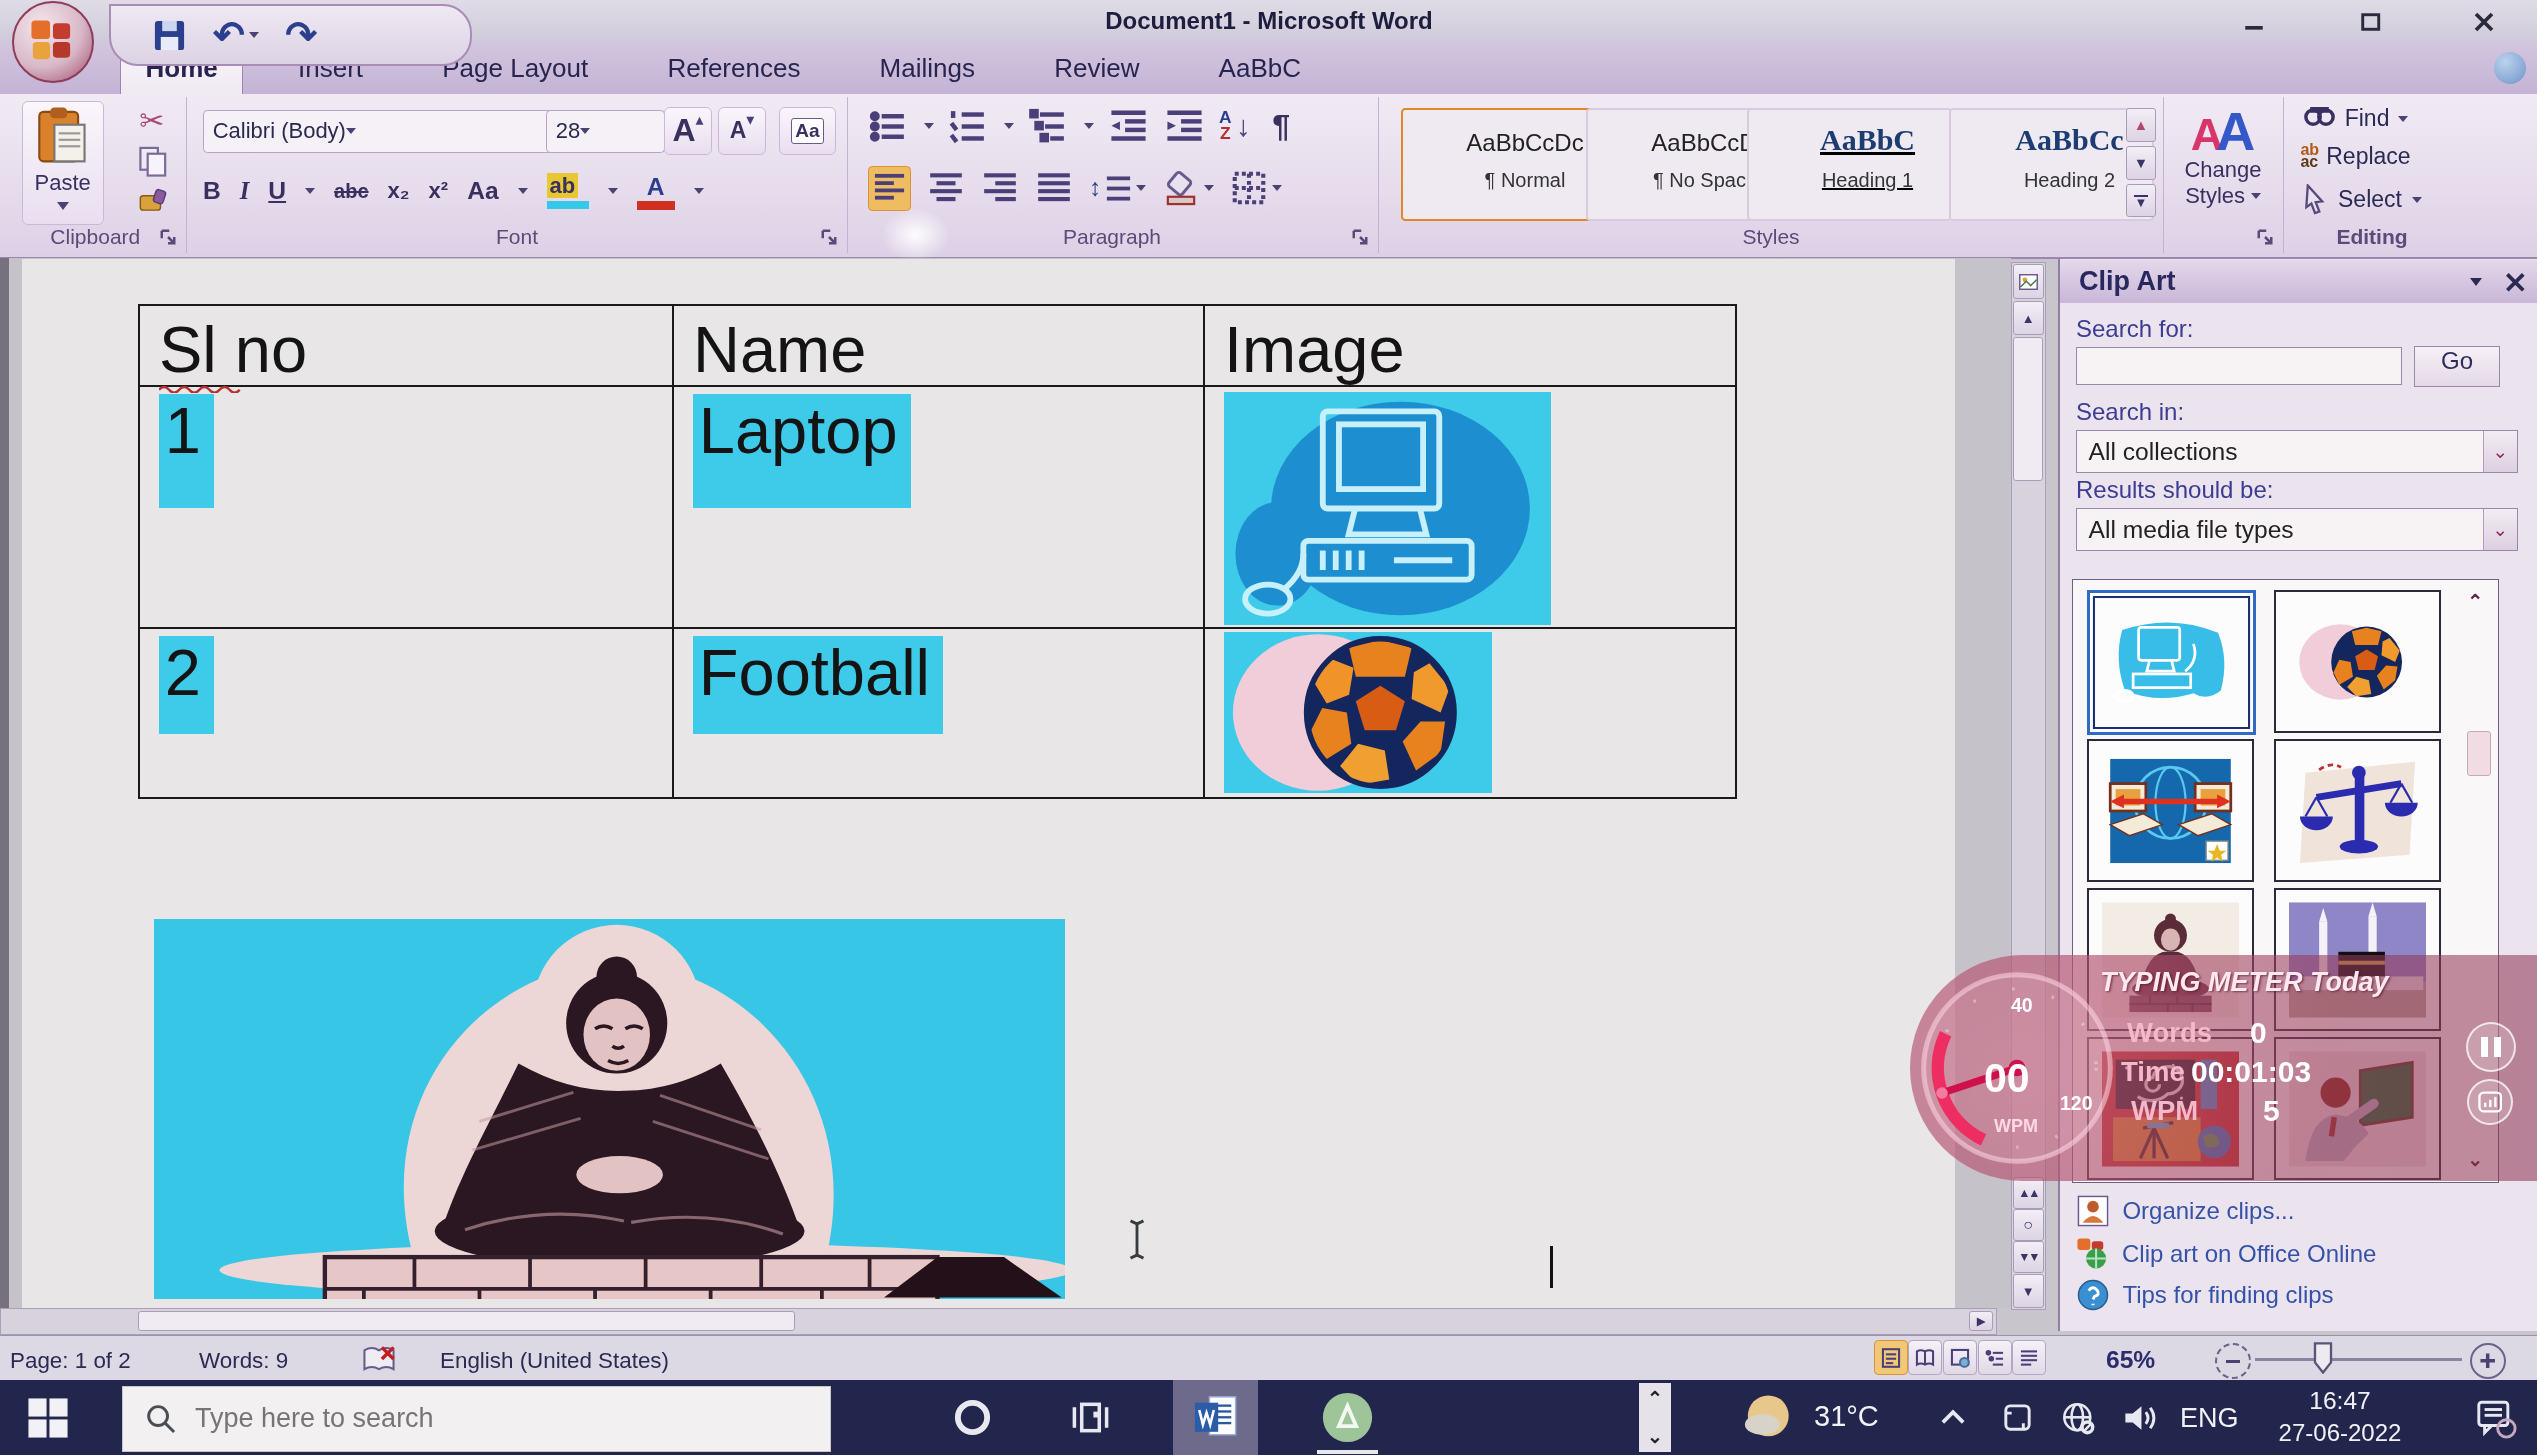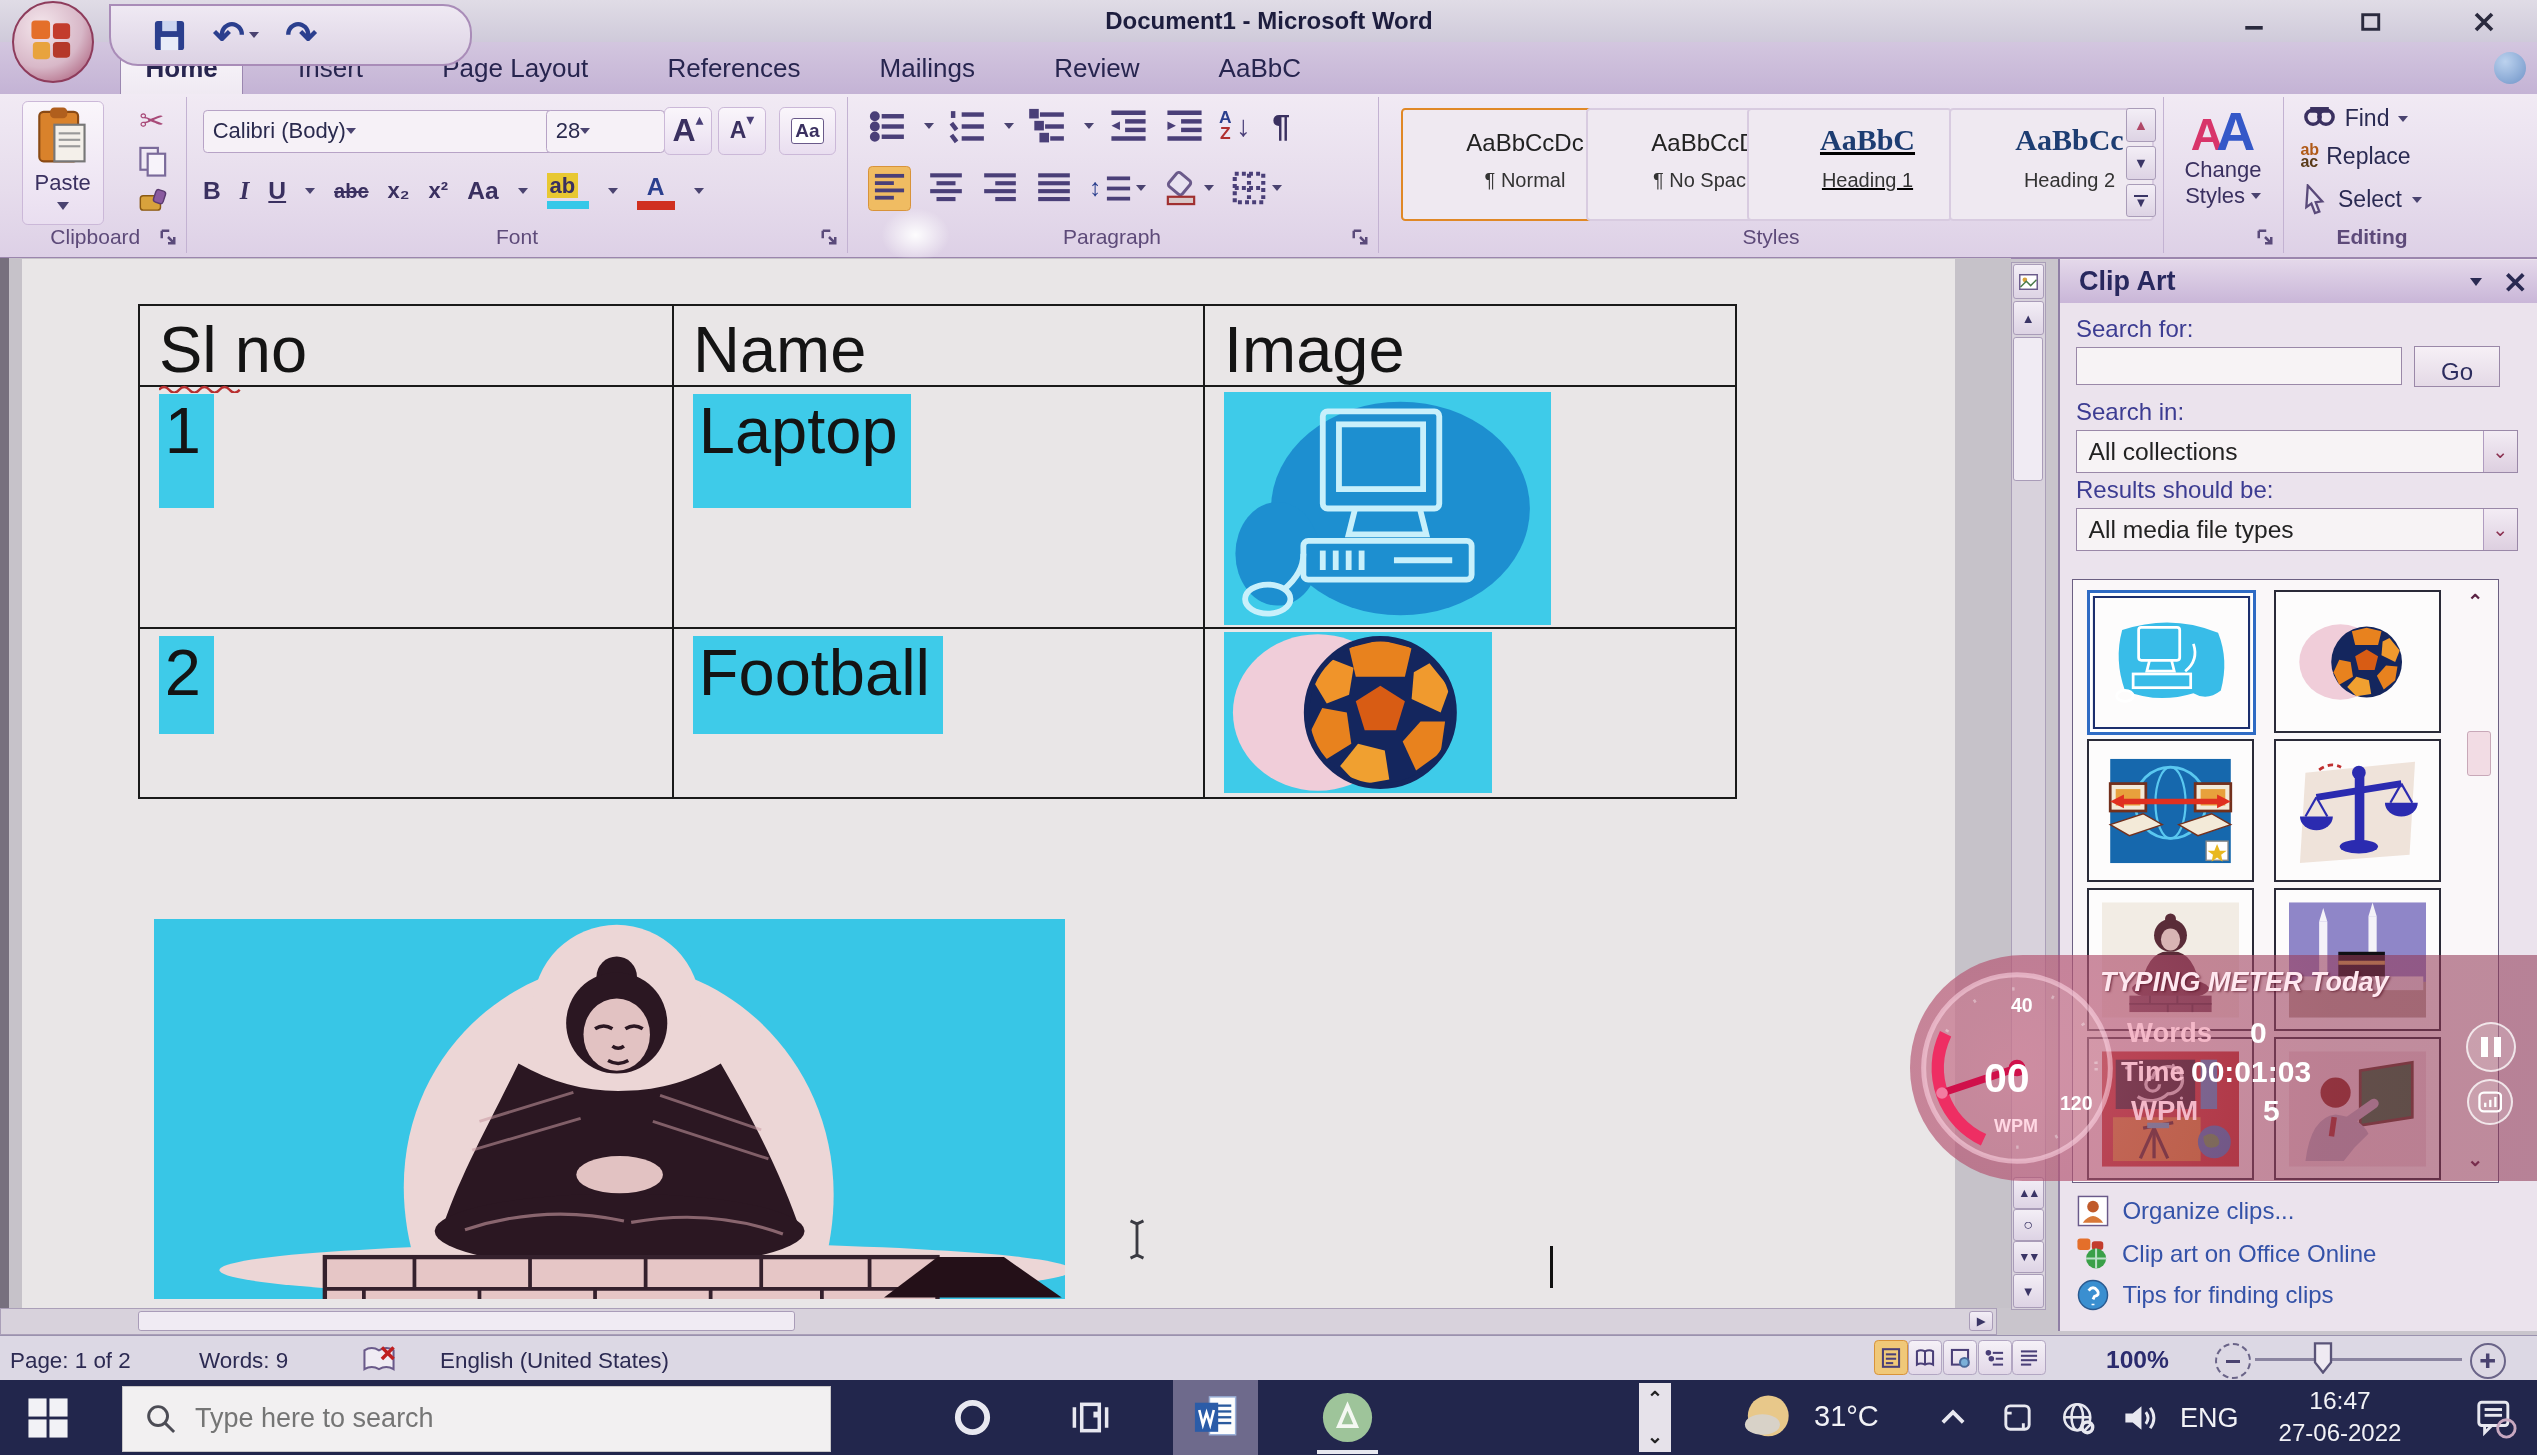--- a/index.html
+++ b/index.html
@@ -62,21 +62,21 @@
   .sbbtn{background:linear-gradient(#f3eef6,#ddd3e4);border:1.4px solid #a99cb8;border-radius:2.9px;
     display:flex;align-items:center;justify-content:center;}
   
   .pane{left:2058px;top:259px;width:480px;height:1072px;background:#ebe3ed;border-left:2.2px solid #8f7fa5;}
   .panehdr{position:absolute;left:0;top:1.4px;width:480px;height:43px;
     background:linear-gradient(#e4d8ea,#c9b6d8);display:flex;align-items:center;}
   .panehdr .t{font-size:27px;font-weight:bold;color:#28285e;margin-left:19px;}
   .plabel{position:absolute;font-size:24px;color:#3c3c92;}
   .pfield{position:absolute;background:#f7f3f5;border:1.4px solid #9a88a8;}
   .pgo{position:absolute;border:1.4px solid #9a88a8;background:linear-gradient(#f6f0f6,#e4d9e6);
-    font-size:24px;color:#2c2c5e;display:flex;align-items:flex-end;justify-content:center;}
+    font-size:24px;color:#2c2c5e;display:flex;align-items:flex-start;justify-content:center;}
   .dd{position:absolute;background:#f7f3f5;border:1.4px solid #9a88a8;display:flex;align-items:center;
     font-size:24.6px;color:#222;padding-left:11.6px;}
   .ddarrow{position:absolute;right:0;top:0;bottom:0;width:33px;border-left:1.4px solid #b09cc0;
     background:linear-gradient(#f3ecf4,#ddcfe0);display:flex;align-items:center;justify-content:center;}
   .thumbbox{position:absolute;left:11.6px;top:320px;width:425px;height:602px;background:#faf7f9;
     border:1.4px solid #6b5f82;}
   .thumb{position:absolute;width:163px;height:139px;background:#fdfcfc;border:2.2px solid #2a2a38;
     display:flex;align-items:center;justify-content:center;}
   .thumb.sel{border:3.6px solid #2f6bc4;box-shadow:inset 0 0 0 2.9px #fff,inset 0 0 0 5px #1c2f6e;}
   .plink{position:absolute;font-size:24px;color:#3452a8;}
@@ -805,21 +805,21 @@
         </svg>
       </div>
     <div class="viewbtn" style="left:2012px;">
       <svg class="mi" width="22" height="22" viewBox="0 0 15 15" style="stroke-width:1.4;">
           <line x1="2" y1="3" x2="13" y2="3"></line>
           <line x1="2" y1="6" x2="13" y2="6"></line>
           <line x1="2" y1="9" x2="13" y2="9"></line>
           <line x1="2" y1="12" x2="9" y2="12"></line>
         </svg>
       </div>
-    <span class="a" style="left:2106px;top:10px;font-size:24.6px;font-weight:bold;color:#2b2b6e;">100%</span>
+    <span class="a" style="left:2106px;top:10px;font-size:24.6px;font-weight:bold;color:#2b2b6e;">65%</span>
     <div class="a" style="left:2215px;top:7.2px;width:32px;height:32px;border:2.2px dashed #6a6488;border-radius:50%;display:flex;align-items:center;justify-content:center;">
         <div style="width:14.5px;height:2.9px;background:#4a4370;"></div>
       </div>
     <div class="a" style="left:2255px;top:22px;width:207px;height:2.9px;background:#8a84a0;"></div>
     <svg class="a" style="left:2312px;top:5.8px;" width="22" height="32" viewBox="0 0 15 22">
         <path d="M2 1 L13 1 L13 14 L7.5 21 L2 14 Z" fill="#efeaf2" stroke="#5a5478" stroke-width="1.6"></path>
       </svg>
     <div class="a" style="left:2470px;top:7.2px;width:32px;height:32px;border:2.2px solid #6a6488;border-radius:50%;display:flex;align-items:center;justify-content:center;">
       <svg width="17.4" height="17.4" viewBox="0 0 12 12">
           <path d="M6 1 V11 M1 6 H11" stroke="#4a4370" stroke-width="2.4"></path>

